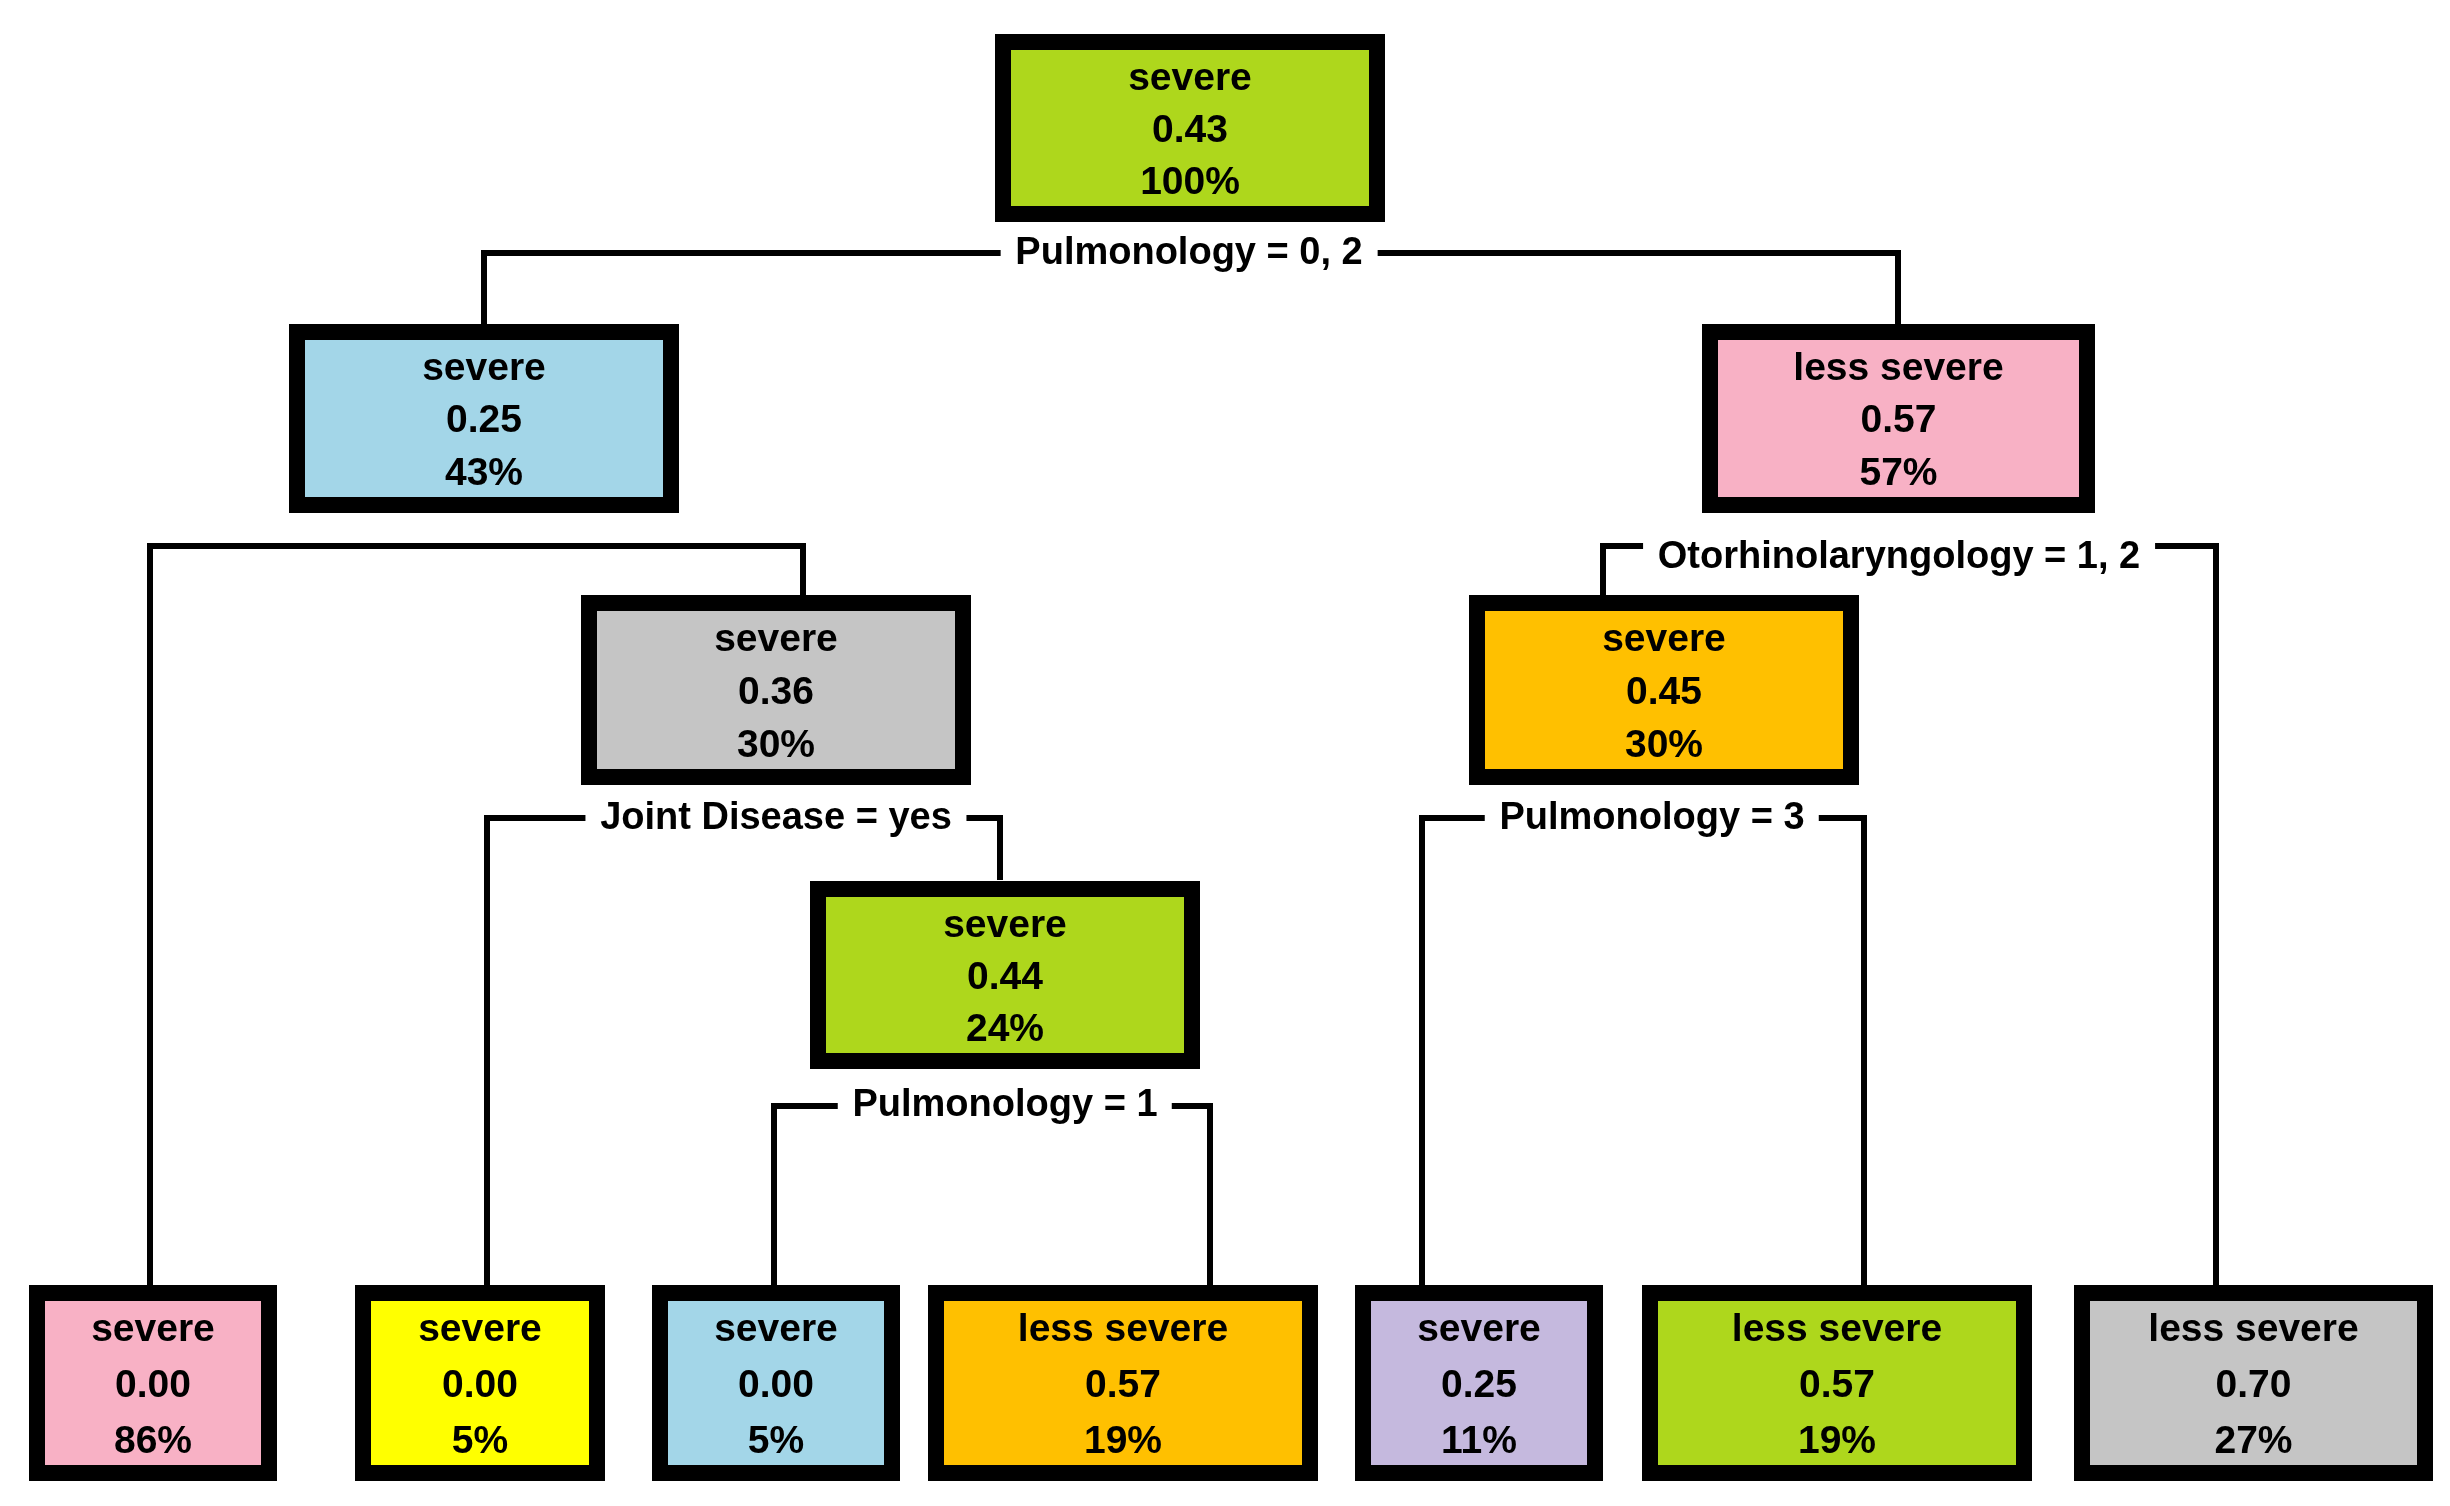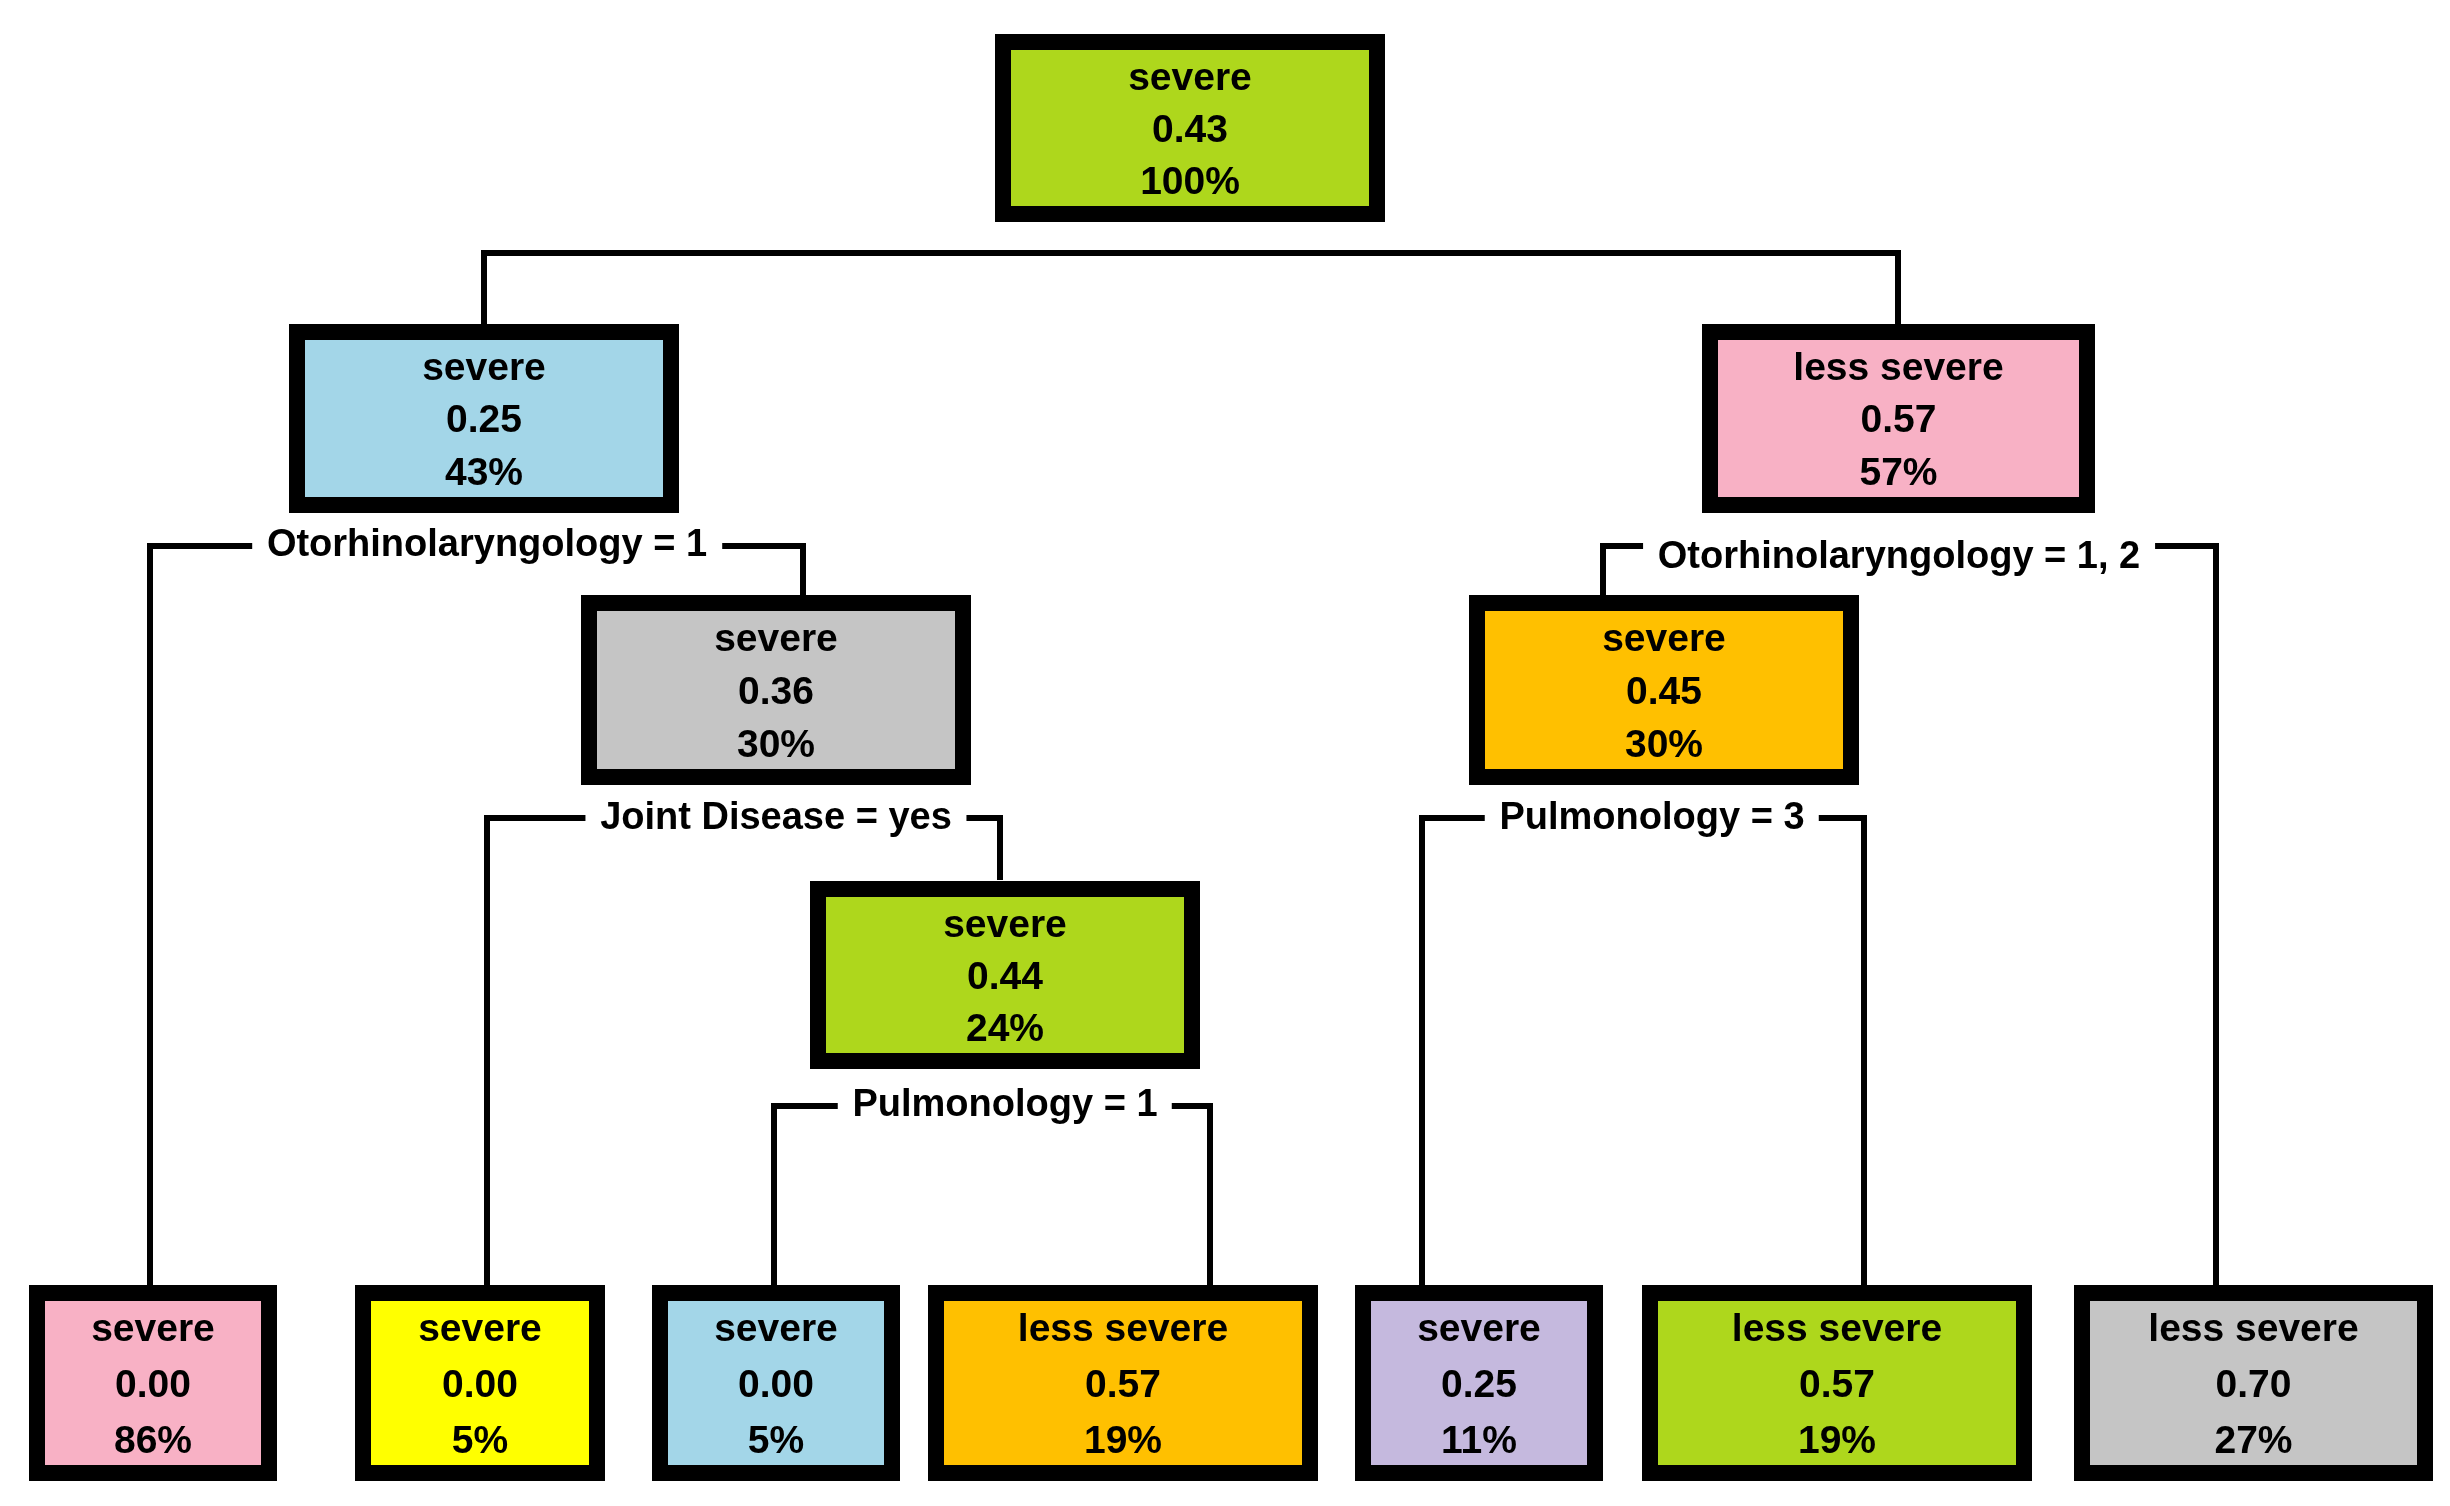--- a/index.html
+++ b/index.html
@@ -69,21 +69,21 @@
   <div class="vline" style="left:1207px;top:1103px;height:183px;"></div>
 
   <div class="hline" style="left:1603px;top:543px;width:616px;"></div>
   <div class="vline" style="left:1600px;top:543px;height:52px;"></div>
   <div class="vline" style="left:2213px;top:543px;height:742px;"></div>
 
   <div class="hline" style="left:1422px;top:815px;width:444px;"></div>
   <div class="vline" style="left:1419px;top:815px;height:470px;"></div>
   <div class="vline" style="left:1861px;top:815px;height:470px;"></div>
 
-  <div class="split-label" style="left:487px;top:545px;">Otorhinolaryngology = 1</div>
+  <div class="split-label" style="left:1189px;top:253px;">Pulmonology = 0, 2</div>
   <div class="split-label" style="left:776px;top:818px;text-align:center;">Joint Disease = yes</div>
   <div class="split-label" style="left:1005px;top:1105px;">Pulmonology = 1</div>
   <div class="split-label" style="left:1899px;top:545px;margin-top:12px;">Otorhinolaryngology  = 1, 2</div>
   <div class="split-label" style="left:1652px;top:818px;">Pulmonology = 3</div>
 
   <div class="node c-green" style="left:995px;top:34px;width:390px;height:188px;">
     <span>severe</span>
     <span>0.43</span>
     <span>100%</span>
   </div>

